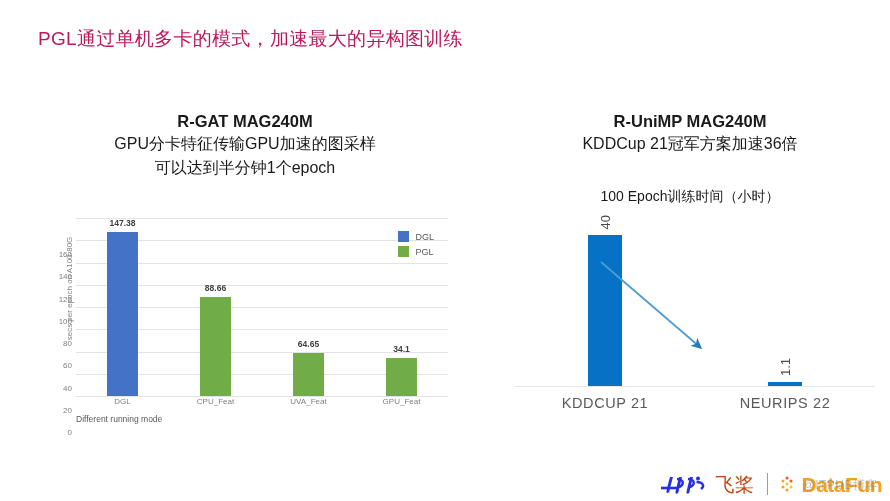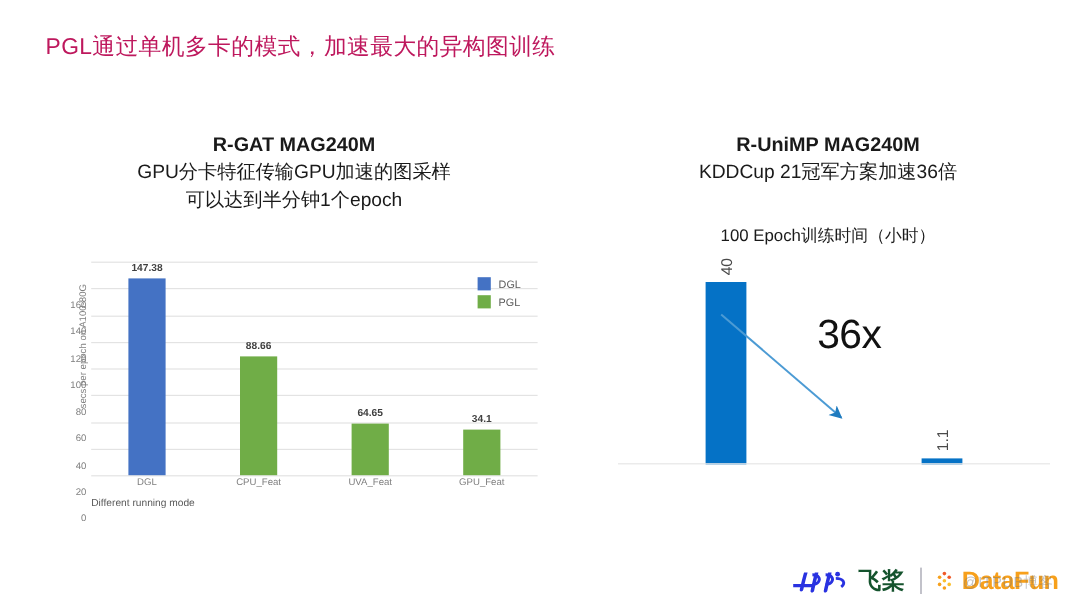--- a/index.html
+++ b/index.html
@@ -237,22 +237,22 @@
   }
   .paddle-logo {
     display: flex;
     align-items: center;
     gap: 3px;
     color: #2932E1;
   }
   .paddle-mark { display: block; }
   .paddle-cn {
     font-size: 19px;
-    font-weight: bold;
-    color: #14532d;
+    font-weight: normal;
+    color: #c2410c;
     letter-spacing: 0.5px;
     line-height: 1;
   }
   .logo-divider {
     width: 1px; height: 22px;
     background: #9a9aa8;
   }
   .datafun-logo {
     display: flex;
     align-items: flex-end;
@@ -371,32 +371,35 @@
           <div class="rc-col">
             <div class="rc-vlabel" style="bottom: 157.818px;">40</div>
             <div class="rc-bar" style="height: 151.818px; background: rgb(5, 114, 198);"></div>
           </div>
           <div class="rc-col">
             <div class="rc-vlabel" style="bottom: 11px;">1.1</div>
             <div class="rc-bar" style="height: 5px; background: rgb(5, 114, 198);"></div>
           </div>
         </div>
       <div class="rc-baseline"></div>
+      <div class="rc-xlabels" id="rc-xlabels">
+          <div class="rc-xlabel">KDDCUP 21</div>
+          <div class="rc-xlabel">NEURIPS 22</div>
+        </div>
     </div>
 
     <svg class="rc-arrow-svg" viewBox="0 0 390 330">
       <defs>
         <marker id="arrowhead" markerWidth="7" markerHeight="7" refX="5.6" refY="3.1" orient="auto">
           <path d="M0,0 L6.4,3.1 L0,6.2 L1.7,3.1 Z" fill="#1F7BBF"></path>
         </marker>
       </defs>
       <line x1="106" y1="152" x2="206" y2="238" stroke="#4C9BD4" stroke-width="1.7" marker-end="url(#arrowhead)"></line>
     </svg>
 
-    <div class="rc-multiplier">36x</div>
   </div>
 
   <div class="footer">
     <div class="logo-group">
 
       <div class="paddle-logo">
         <svg class="paddle-mark" width="54" height="22" viewBox="0 0 54 22">
           <path d="M2 15 L20 15" stroke="#2932E1" stroke-width="2.6" fill="none"></path>
           <path d="M11 4 C11 4 9 11 7.5 18 C7 20.5 10 20.5 10.5 18 C12 11 14 4 14 4 Z" fill="#2932E1"></path>
           <path d="M18 6 C23 6 25 9 23 12 C21.5 14.2 18 14 18 14" stroke="#2932E1" stroke-width="2.4" fill="none"></path>

